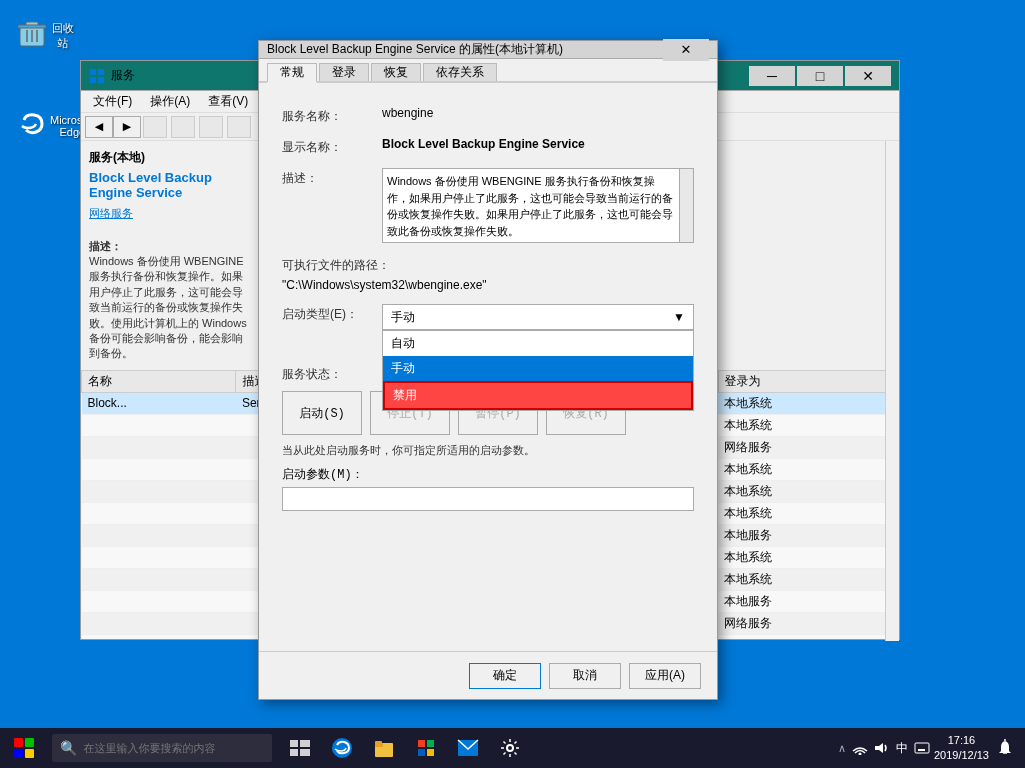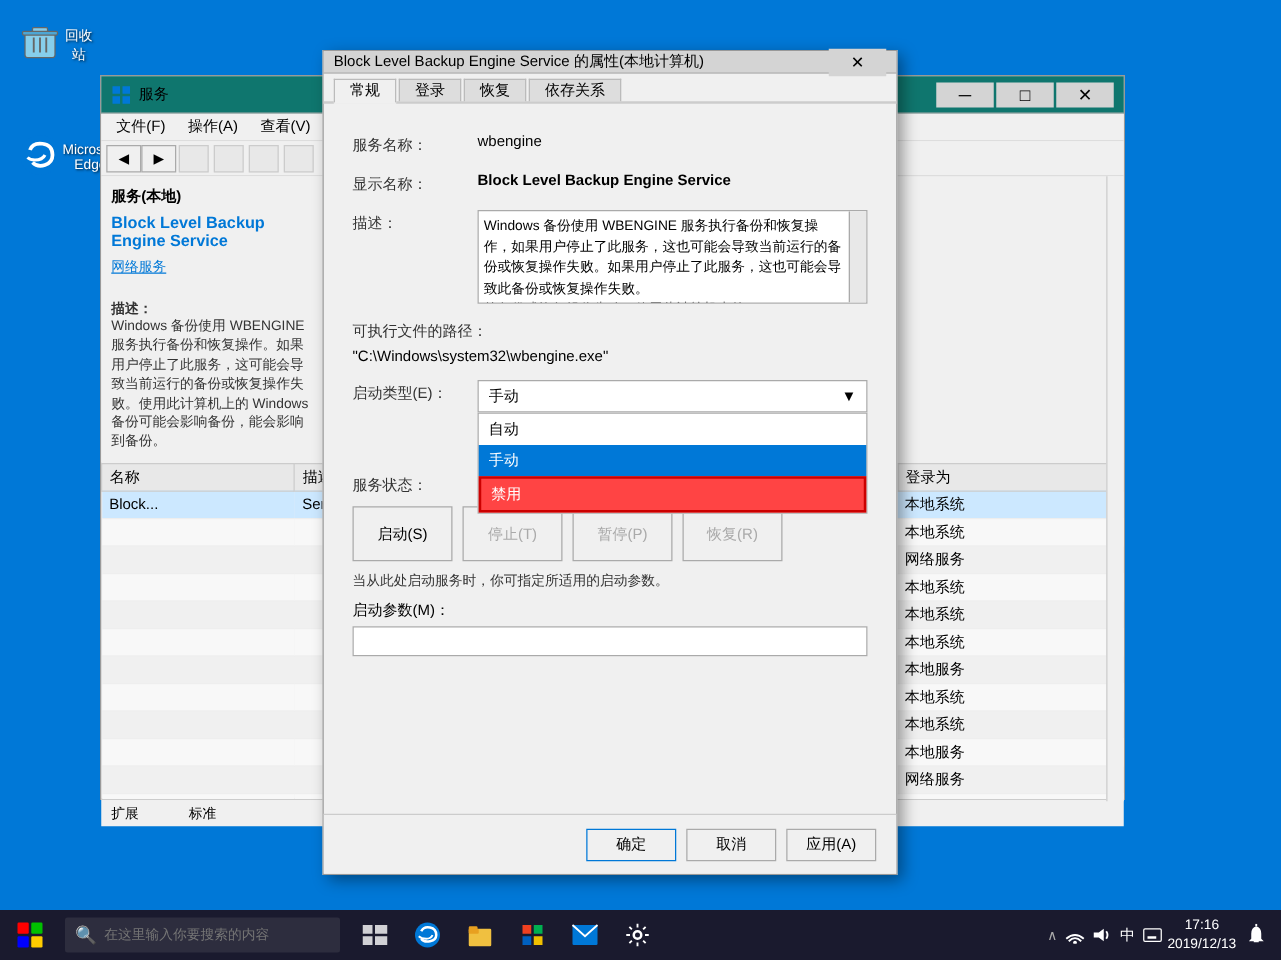--- a/index.html
+++ b/index.html
@@ -661,24 +661,20 @@
               <td></td>
               <td></td>
               <td>本地系统</td>
             </tr>
         </tbody>
       </table>
 
       <div style="position:absolute;right:0;top:80px;width:14px;height:500px;background:#f0f0f0;border-left:1px solid #ccc;"></div>
     </div>
   </div>
-  <div style="height:22px;background:#f0f0f0;border-top:1px solid #ccc;display:flex;align-items:center;padding:0 8px;font-size:11px;">
-    <span>扩展</span>
-    <span style="margin-left:40px">标准</span>
-  </div>
 </div>
 
 <div class="dialog">
   <div class="dialog-titlebar">
     <span class="dialog-title">Block Level Backup Engine Service 的属性(本地计算机)</span>
     <div class="dialog-btns">
       <button class="dialog-btn close-btn">✕</button>
     </div>
   </div>
 
@@ -723,21 +719,21 @@
         </div>
 
         <div class="dropdown-list">
           <div class="dropdown-option">自动</div>
           <div class="dropdown-option selected">手动</div>
           <div class="dropdown-option highlighted">禁用</div>
         </div>
       </div>
     </div>
 
-    <div class="status-section" style="margin-top:48px;">
+    <div class="status-section" style="margin-top:34px;font-family:Liberation Mono, monospace;">
       <div class="status-row">
         <span class="form-label">服务状态：</span>
         <span>已停止</span>
       </div>
       <div class="buttons-row">
         <button class="action-btn">启动(S)</button>
         <button class="action-btn" disabled="">停止(T)</button>
         <button class="action-btn" disabled="">暂停(P)</button>
         <button class="action-btn" disabled="">恢复(R)</button>
       </div>

